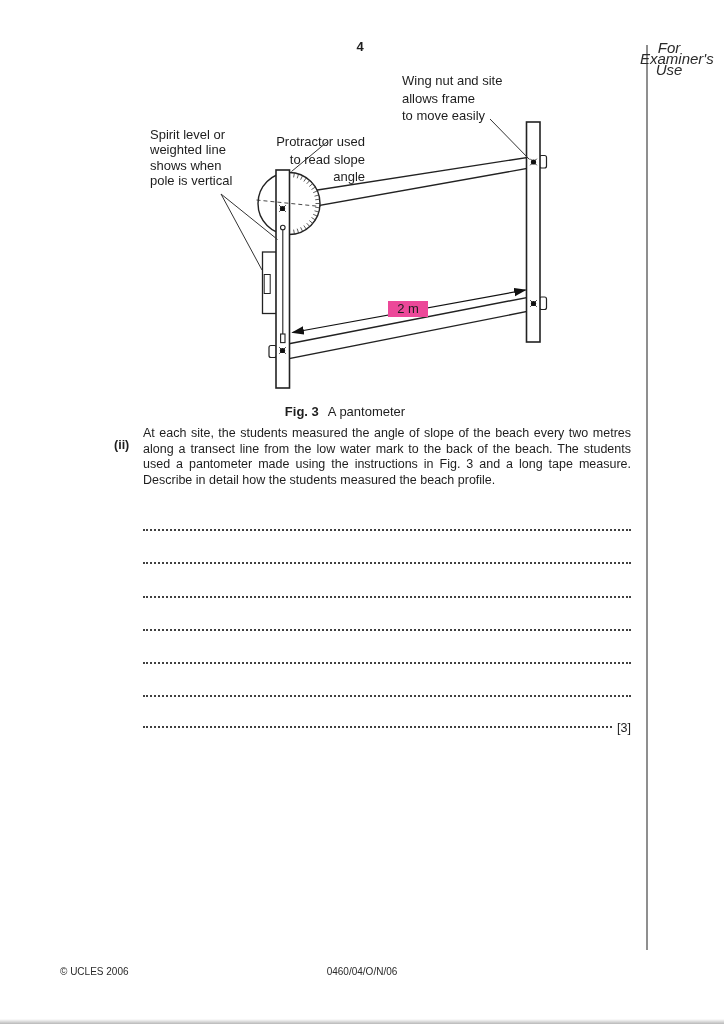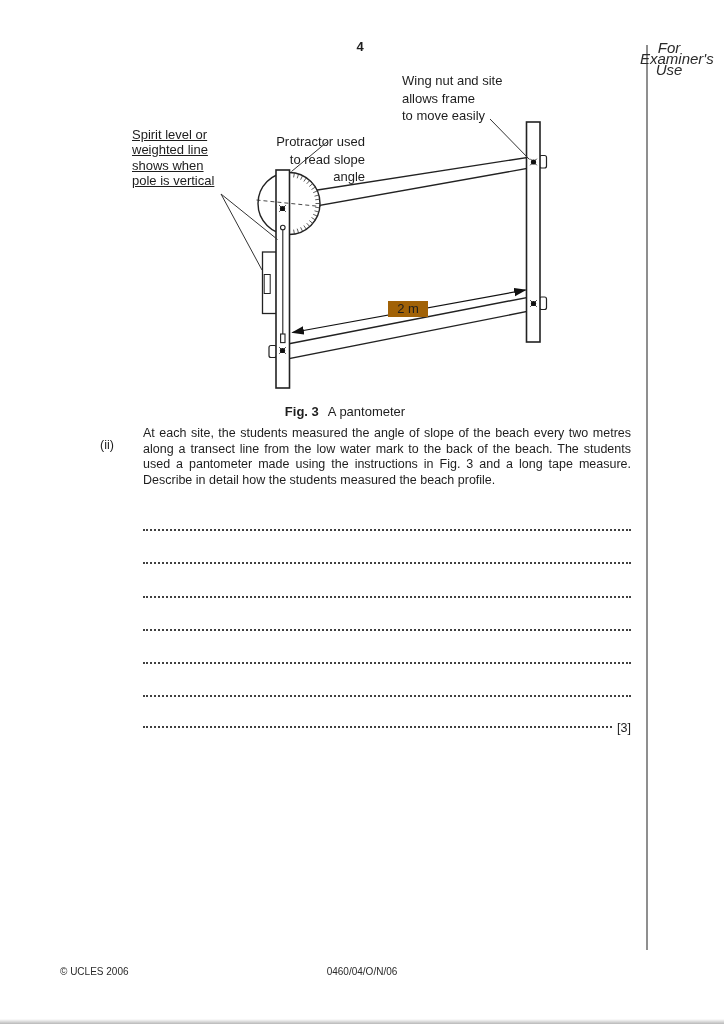--- a/index.html
+++ b/index.html
@@ -10,26 +10,26 @@
   }
   .abs{position:absolute;}
   #page-number{left:340px;top:39px;width:40px;text-align:center;
     font-size:13px;font-weight:bold;}
   #examiner-separator{left:646px;top:45px;width:1.5px;height:905px;background:#8f8f8f;}
   #examiner-box{left:640px;top:42px;width:58px;text-align:center;
     font-size:15px;font-style:italic;line-height:11px;color:#2a2a2a;}
   .diagram-label{font-size:13px;line-height:17.5px;color:#1d1d1d;}
   #label-wing-nut{left:402px;top:72px;}
   #label-protractor{left:258px;top:93px;width:107px;text-align:right;margin-top:40px;}
-  #label-spirit-level{left:132px;top:127px;line-height:15.4px;text-decoration:underline;}
-  #span-label{left:388px;top:301px;width:40px;height:16px;background:#a16207;
+  #label-spirit-level{left:150px;top:127px;line-height:15.4px;}
+  #span-label{left:388px;top:301px;width:40px;height:16px;background:#ec4899;
     text-align:center;font-size:13px;line-height:16px;color:#1d1d1d;}
   #figure-caption{left:230px;top:404px;width:230px;text-align:center;font-size:13px;}
   #figure-caption .cap-bold{font-weight:bold;margin-right:9px;}
-  #question-part{left:100px;top:438px;font-size:12.5px;font-weight:normal;}
+  #question-part{left:114px;top:438px;font-size:12.5px;font-weight:bold;}
   #question-text{left:143px;top:426px;width:488px;font-size:12.5px;
     line-height:15.6px;text-align:justify;}
   #answer-lines{left:143px;top:498px;width:488px;}
   .answer-line{height:31.2px;border-bottom:2px dotted #404040;position:relative;}
   .answer-line.with-marks{border-bottom:none;}
   .answer-line.with-marks .dots{position:absolute;left:0;right:19px;bottom:0;
     border-bottom:2px dotted #404040;}
   .answer-line.with-marks .marks{position:absolute;right:0;bottom:-8px;
     font-size:12.5px;line-height:15px;}
   #footer-copyright{left:60px;top:966px;font-size:10px;color:#2a2a2a;}

